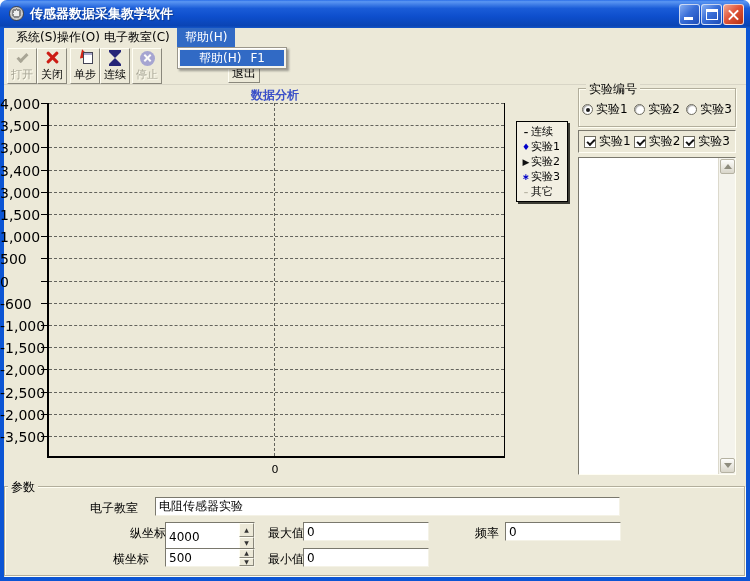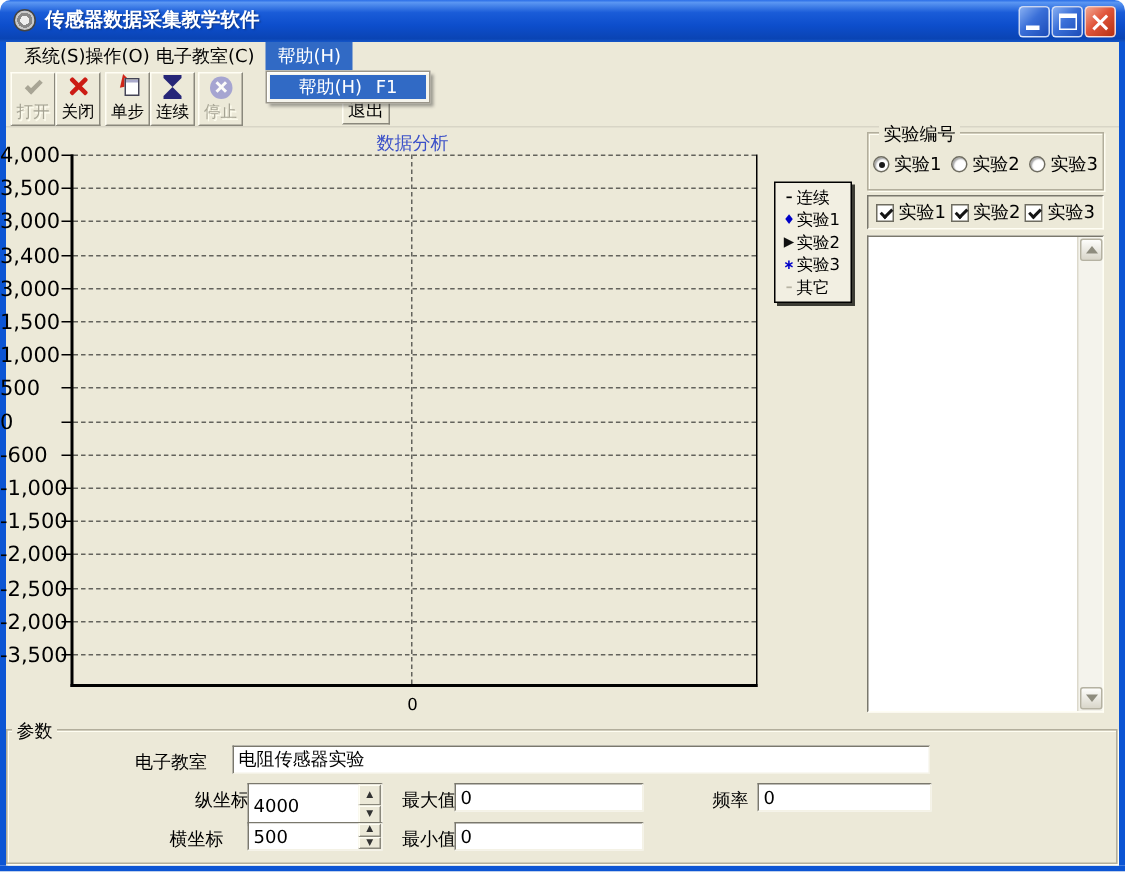--- a/index.html
+++ b/index.html
@@ -71,21 +71,21 @@
   .icon-hg .t { width:0; height:0; border-left:6px solid transparent; border-right:6px solid transparent;
     border-top:6px solid #262678; }
   .icon-hg .b { width:0; height:0; border-left:6px solid transparent; border-right:6px solid transparent;
     border-bottom:6px solid #262678; }
   .icon-stop { position:relative; width:15px; height:15px; border-radius:50%; background:#9a9ad0; opacity:.85; }
   .icon-stop i { position:absolute; left:3px; top:6.5px; width:9px; height:2px; background:#fff; }
   .icon-stop i:first-child { transform:rotate(45deg);} .icon-stop i:last-child { transform:rotate(-45deg);}
 
   
   #chart-title { position:absolute; left:190px; top:87px; width:170px; text-align:center;
-    color:#3b50c8; font-weight:normal; font-size:12px; }
+    color:#3b50c8; font-weight:bold; font-size:12px; }
   #plot { position:absolute; left:47px; top:103px; width:458px; height:355px;
     border-left:2px solid #000; border-bottom:2px solid #000; border-right:1px solid #000; }
   .gridline { position:absolute; left:0; right:0; height:0; border-top:1px dashed #63635c; }
   .ytick { position:absolute; left:-8px; width:8px; height:0; border-top:1px solid #000; }
   .ylabel { position:absolute; left:-49px; width:40px; text-align:left; font-size:14px; }
   #center-vline { position:absolute; left:225px; top:0; bottom:0; width:0; border-left:1px dashed #63635c; }
   #xzero { position:absolute; left:219px; top:360px; width:14px; text-align:center; font-size:11px; }
 
   #legend { position:absolute; left:516px; top:121px; width:52px; background:#f2efe2;
     border:1px solid #000; box-shadow:2px 2px 0 #3c3c34; padding:2px 2px 2px 4px; z-index:5; }

